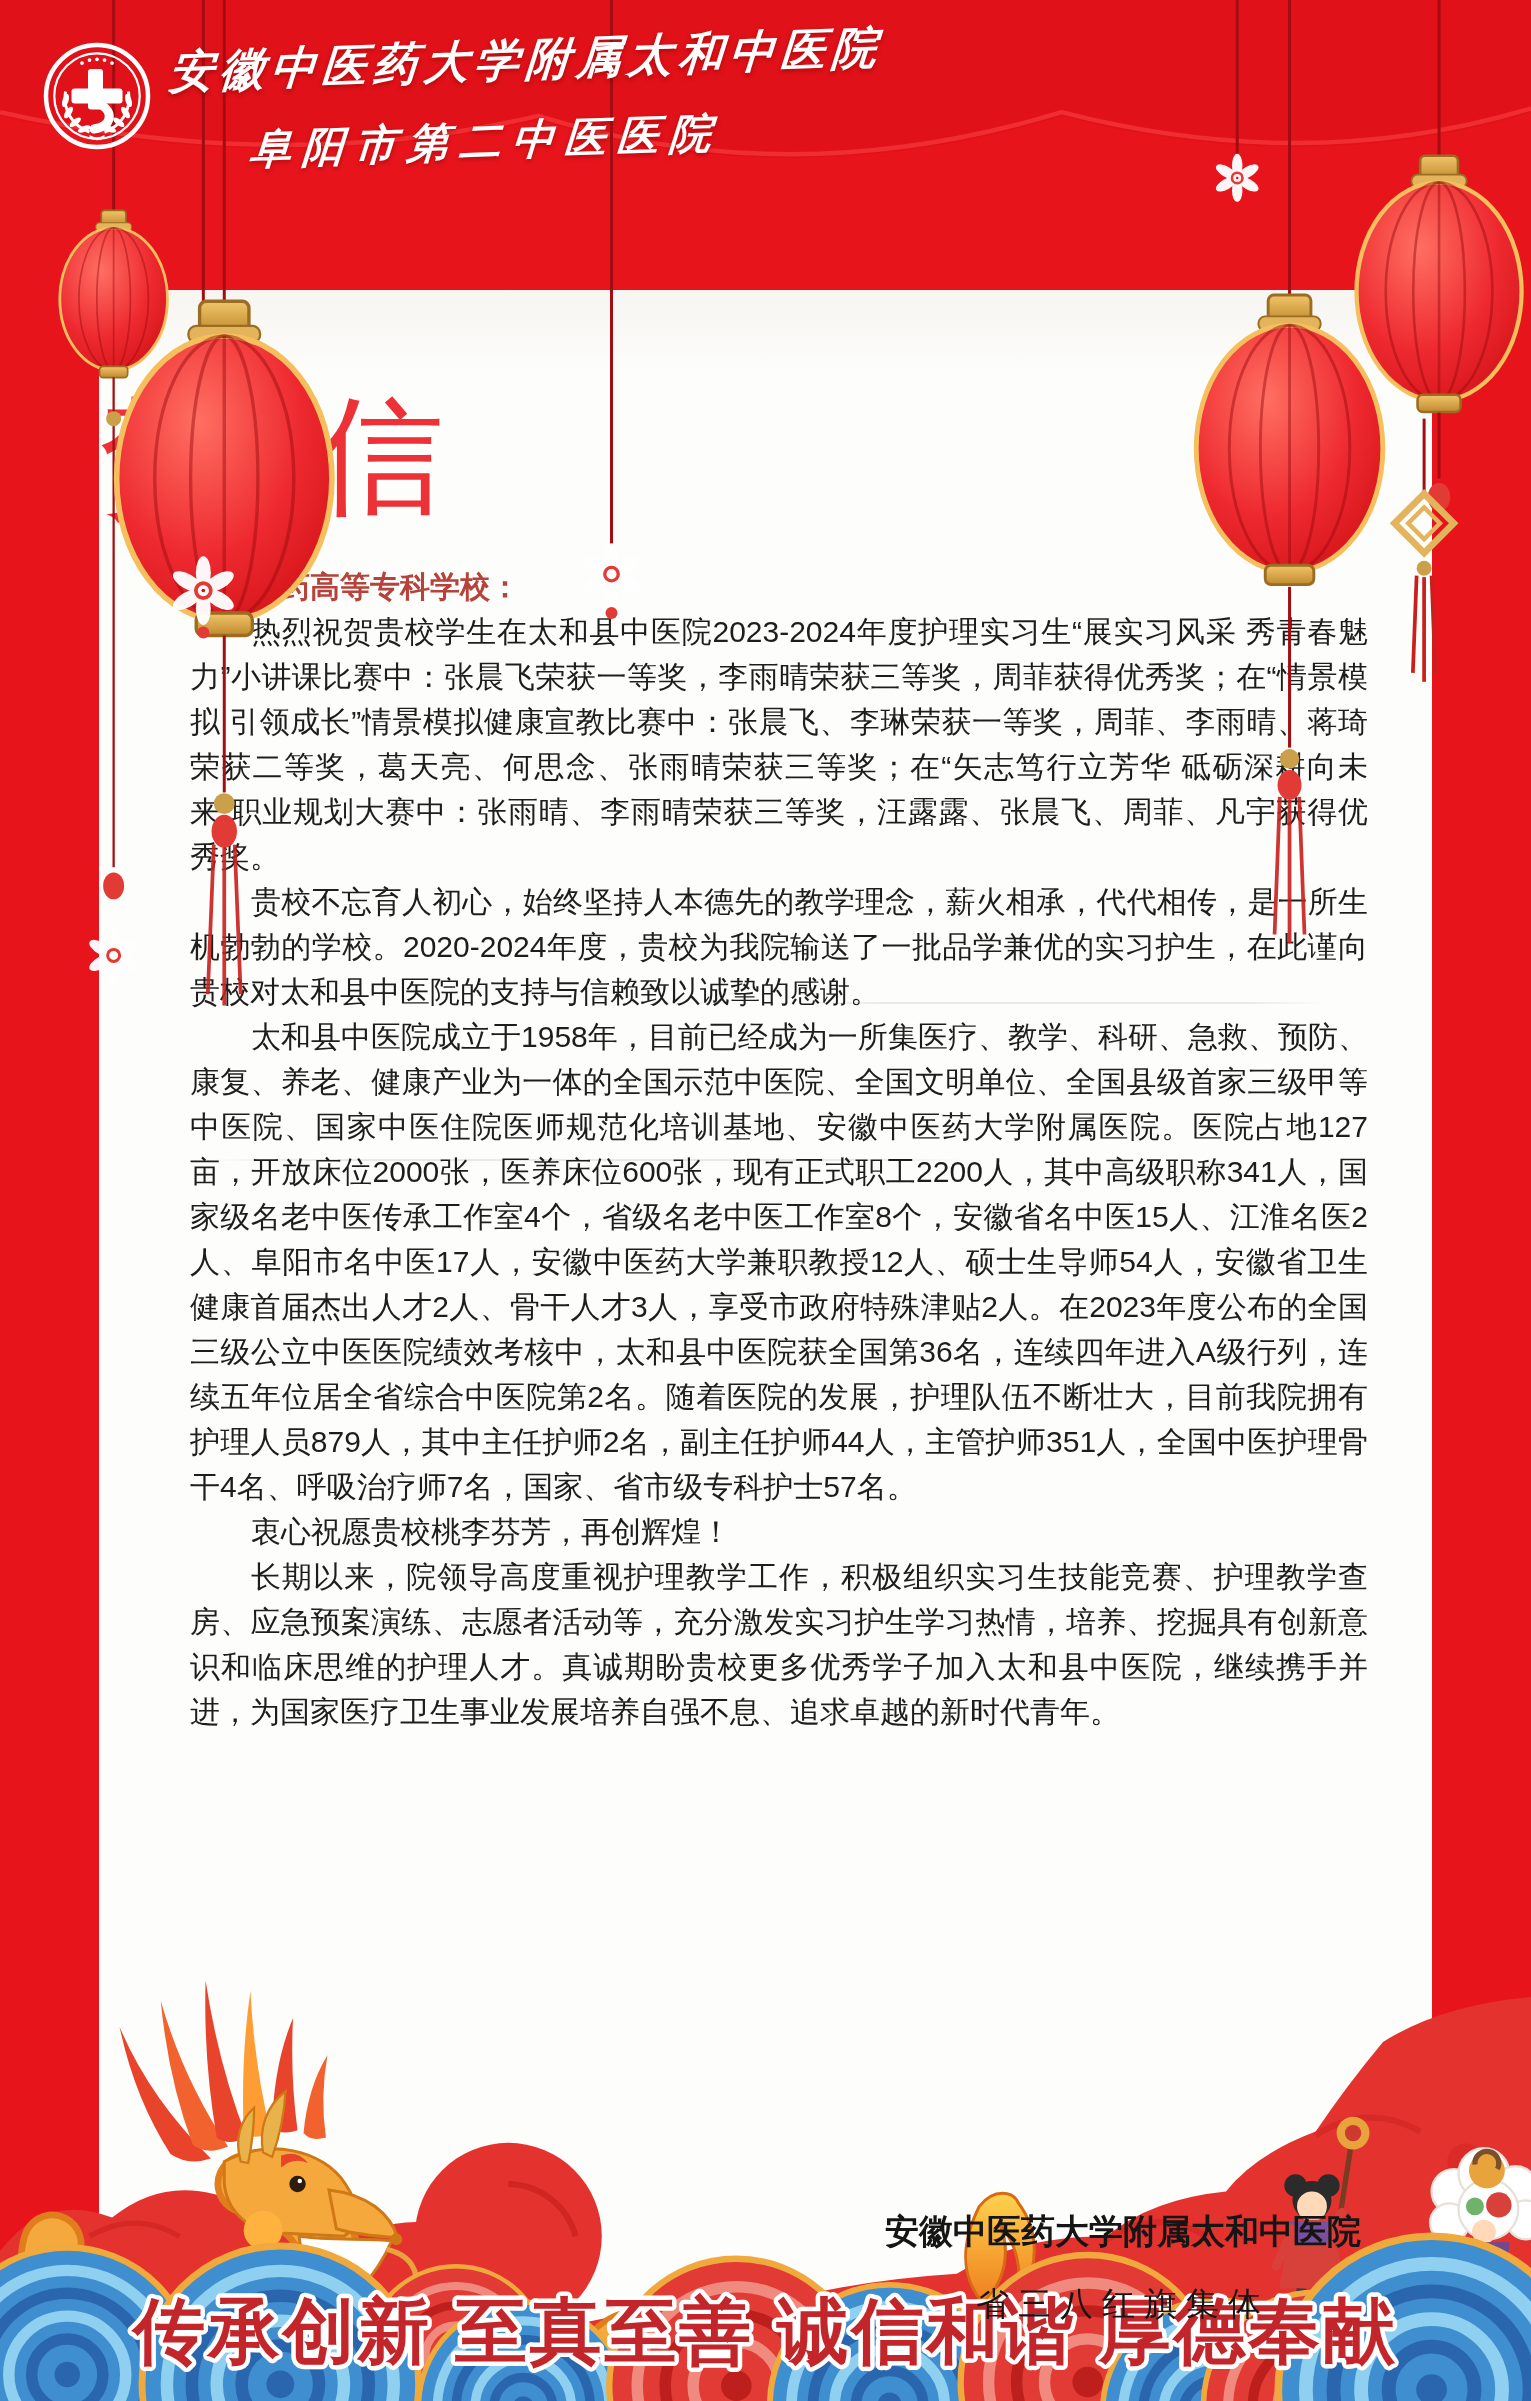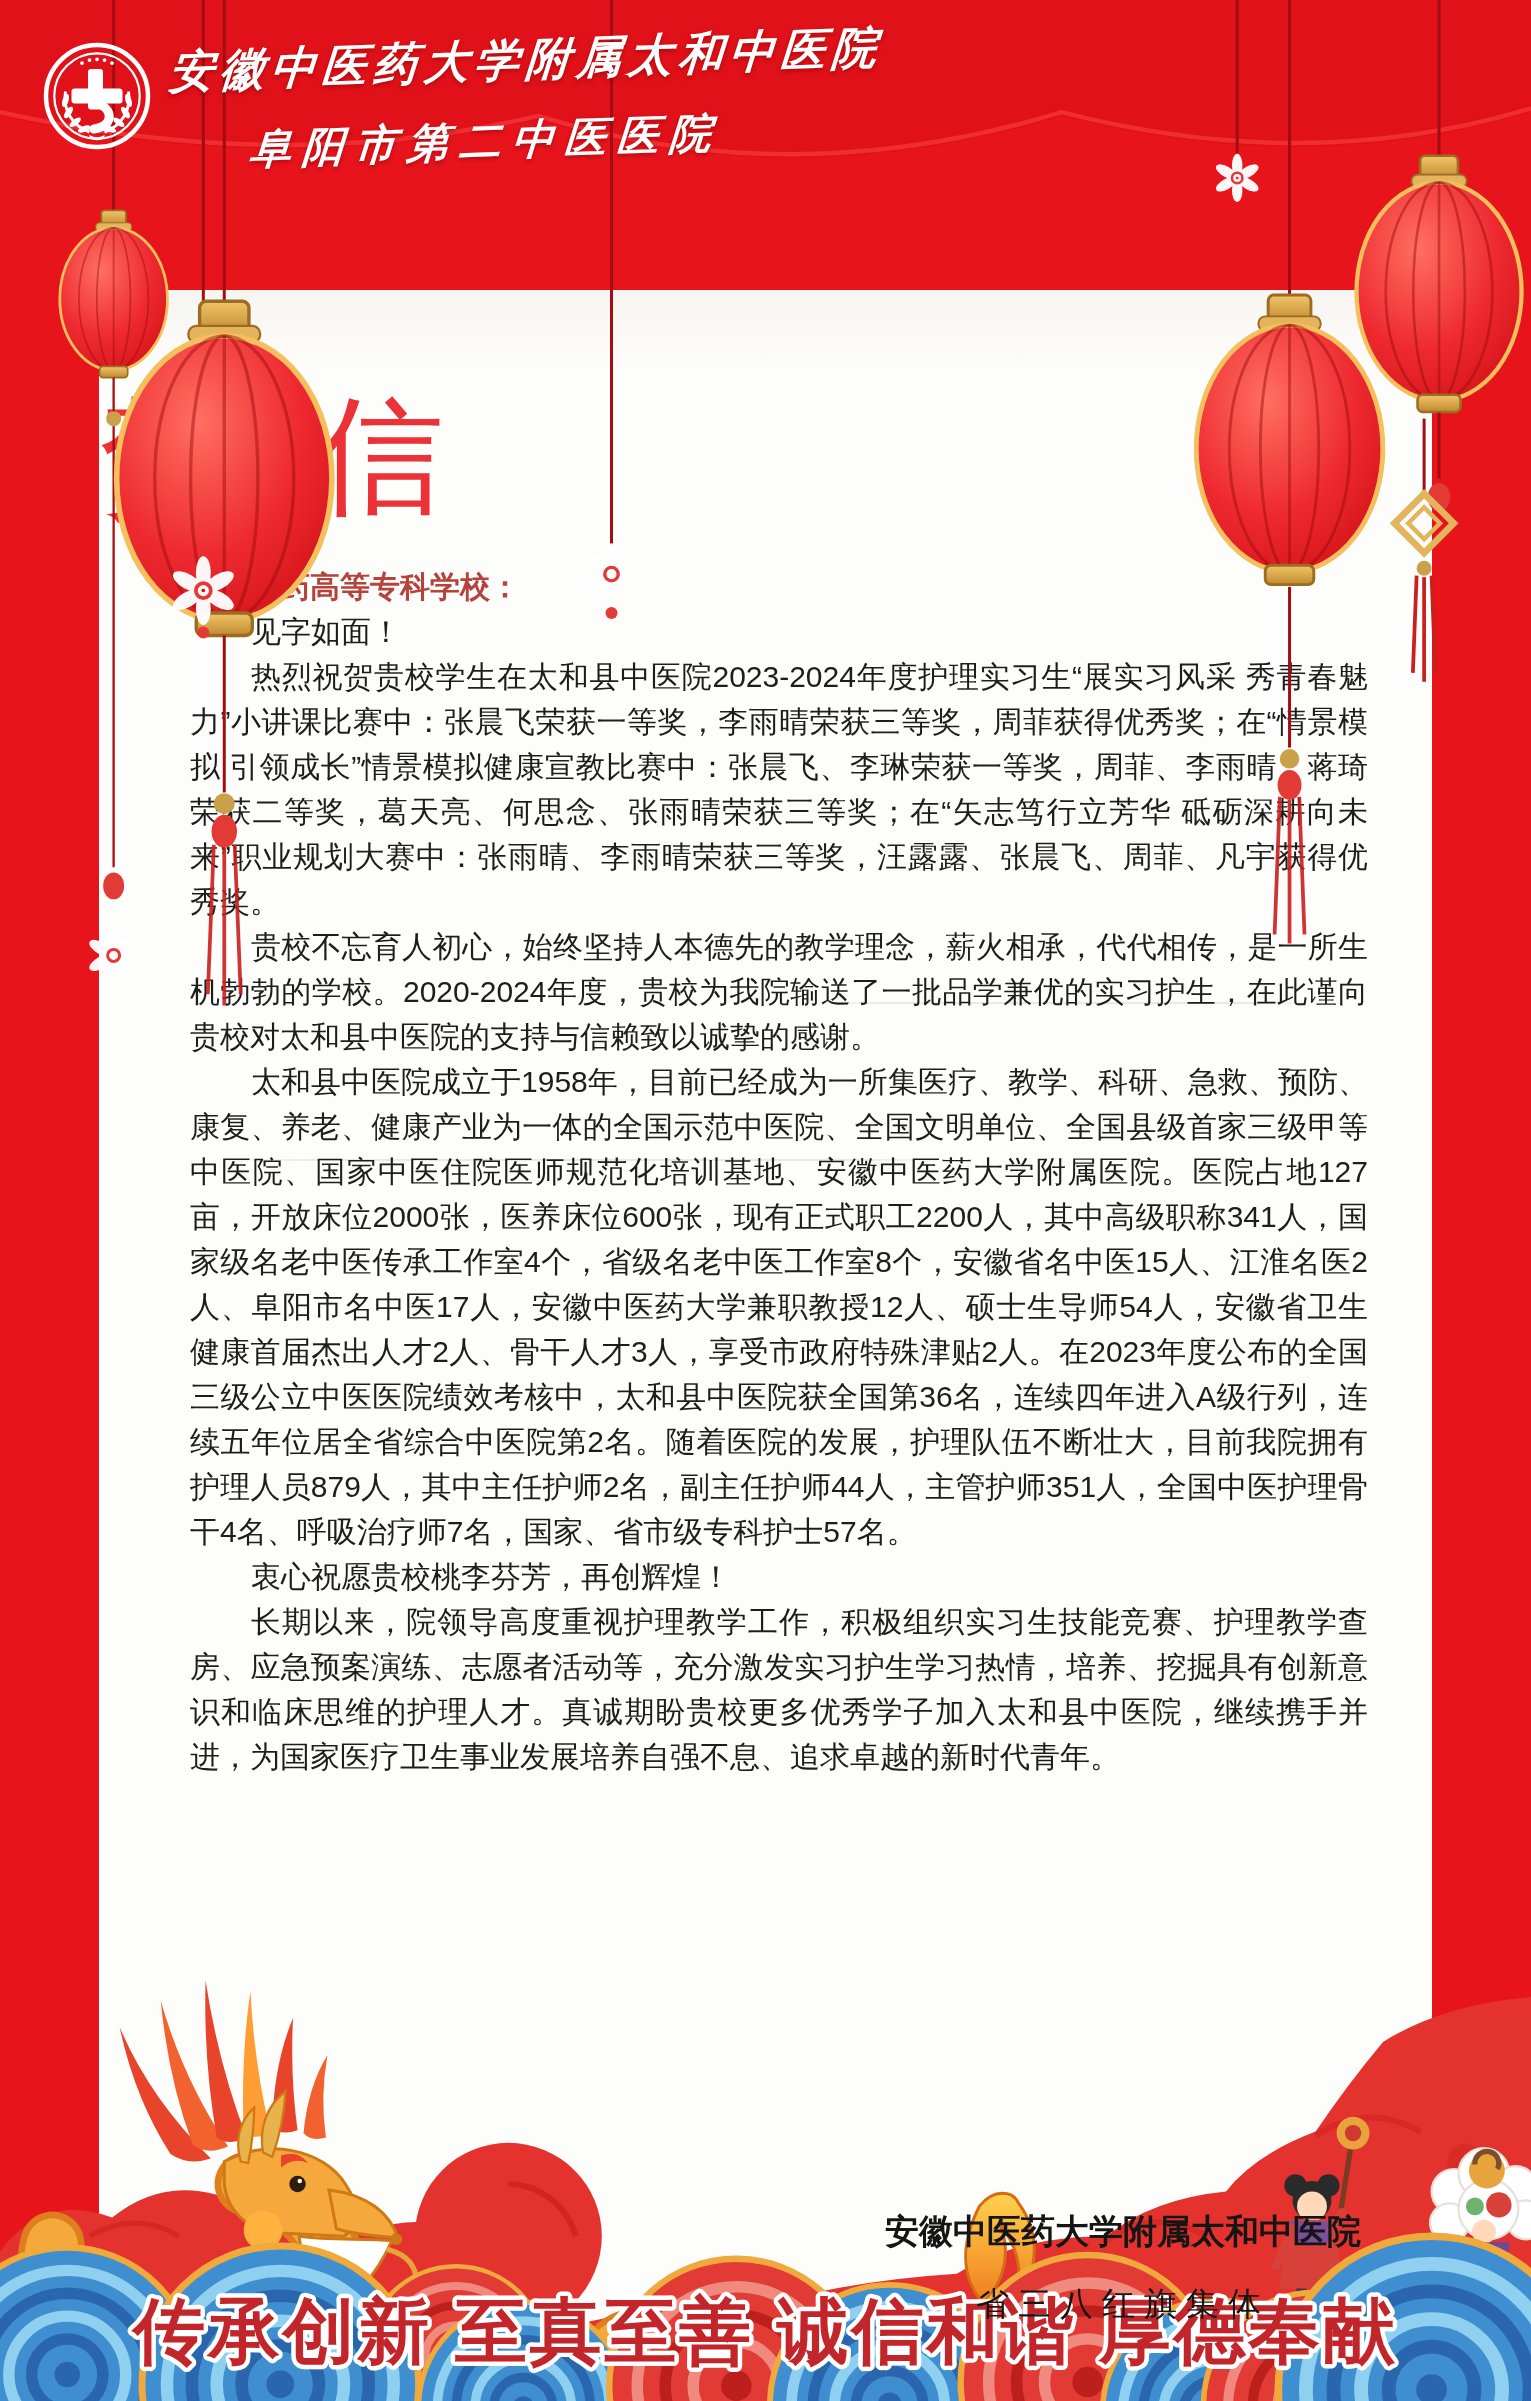--- a/index.html
+++ b/index.html
@@ -40,21 +40,20 @@
 </style>
 </head>
 <body>
 
 <div class="poster">
 
   <div class="paper">
     <div class="letter-title">贺 信</div>
     <div class="letter-body">
       <p class="salutation">安庆医药高等专科学校：</p>
-      <p class="indent">见字如面！</p>
       <p class="indent">热烈祝贺贵校学生在太和县中医院2023-2024年度护理实习生“展实习风采 秀青春魅力”小讲课比赛中：张晨飞荣获一等奖，李雨晴荣获三等奖，周菲获得优秀奖；在“情景模拟 引领成长”情景模拟健康宣教比赛中：张晨飞、李琳荣获一等奖，周菲、李雨晴、蒋琦荣获二等奖，葛天亮、何思念、张雨晴荣获三等奖；在“矢志笃行立芳华 砥砺深耕向未来”职业规划大赛中：张雨晴、李雨晴荣获三等奖，汪露露、张晨飞、周菲、凡宇获得优秀奖。</p>
       <p class="indent">贵校不忘育人初心，始终坚持人本德先的教学理念，薪火相承，代代相传，是一所生机勃勃的学校。2020-2024年度，贵校为我院输送了一批品学兼优的实习护生，在此谨向贵校对太和县中医院的支持与信赖致以诚挚的感谢。</p>
       <p class="indent">太和县中医院成立于1958年，目前已经成为一所集医疗、教学、科研、急救、预防、康复、养老、健康产业为一体的全国示范中医院、全国文明单位、全国县级首家三级甲等中医院、国家中医住院医师规范化培训基地、安徽中医药大学附属医院。医院占地127亩，开放床位2000张，医养床位600张，现有正式职工2200人，其中高级职称341人，国家级名老中医传承工作室4个，省级名老中医工作室8个，安徽省名中医15人、江淮名医2人、阜阳市名中医17人，安徽中医药大学兼职教授12人、硕士生导师54人，安徽省卫生健康首届杰出人才2人、骨干人才3人，享受市政府特殊津贴2人。在2023年度公布的全国三级公立中医医院绩效考核中，太和县中医院获全国第36名，连续四年进入A级行列，连续五年位居全省综合中医院第2名。随着医院的发展，护理队伍不断壮大，目前我院拥有护理人员879人，其中主任护师2名，副主任护师44人，主管护师351人，全国中医护理骨干4名、呼吸治疗师7名，国家、省市级专科护士57名。</p>
       <p class="indent">衷心祝愿贵校桃李芬芳，再创辉煌！</p>
       <p class="indent">长期以来，院领导高度重视护理教学工作，积极组织实习生技能竞赛、护理教学查房、应急预案演练、志愿者活动等，充分激发实习护生学习热情，培养、挖掘具有创新意识和临床思维的护理人才。真诚期盼贵校更多优秀学子加入太和县中医院，继续携手并进，为国家医疗卫生事业发展培养自强不息、追求卓越的新时代青年。</p>
     </div>
     <div class="fold fold1"></div>
     <div class="fold fold2"></div>
   </div>
 

